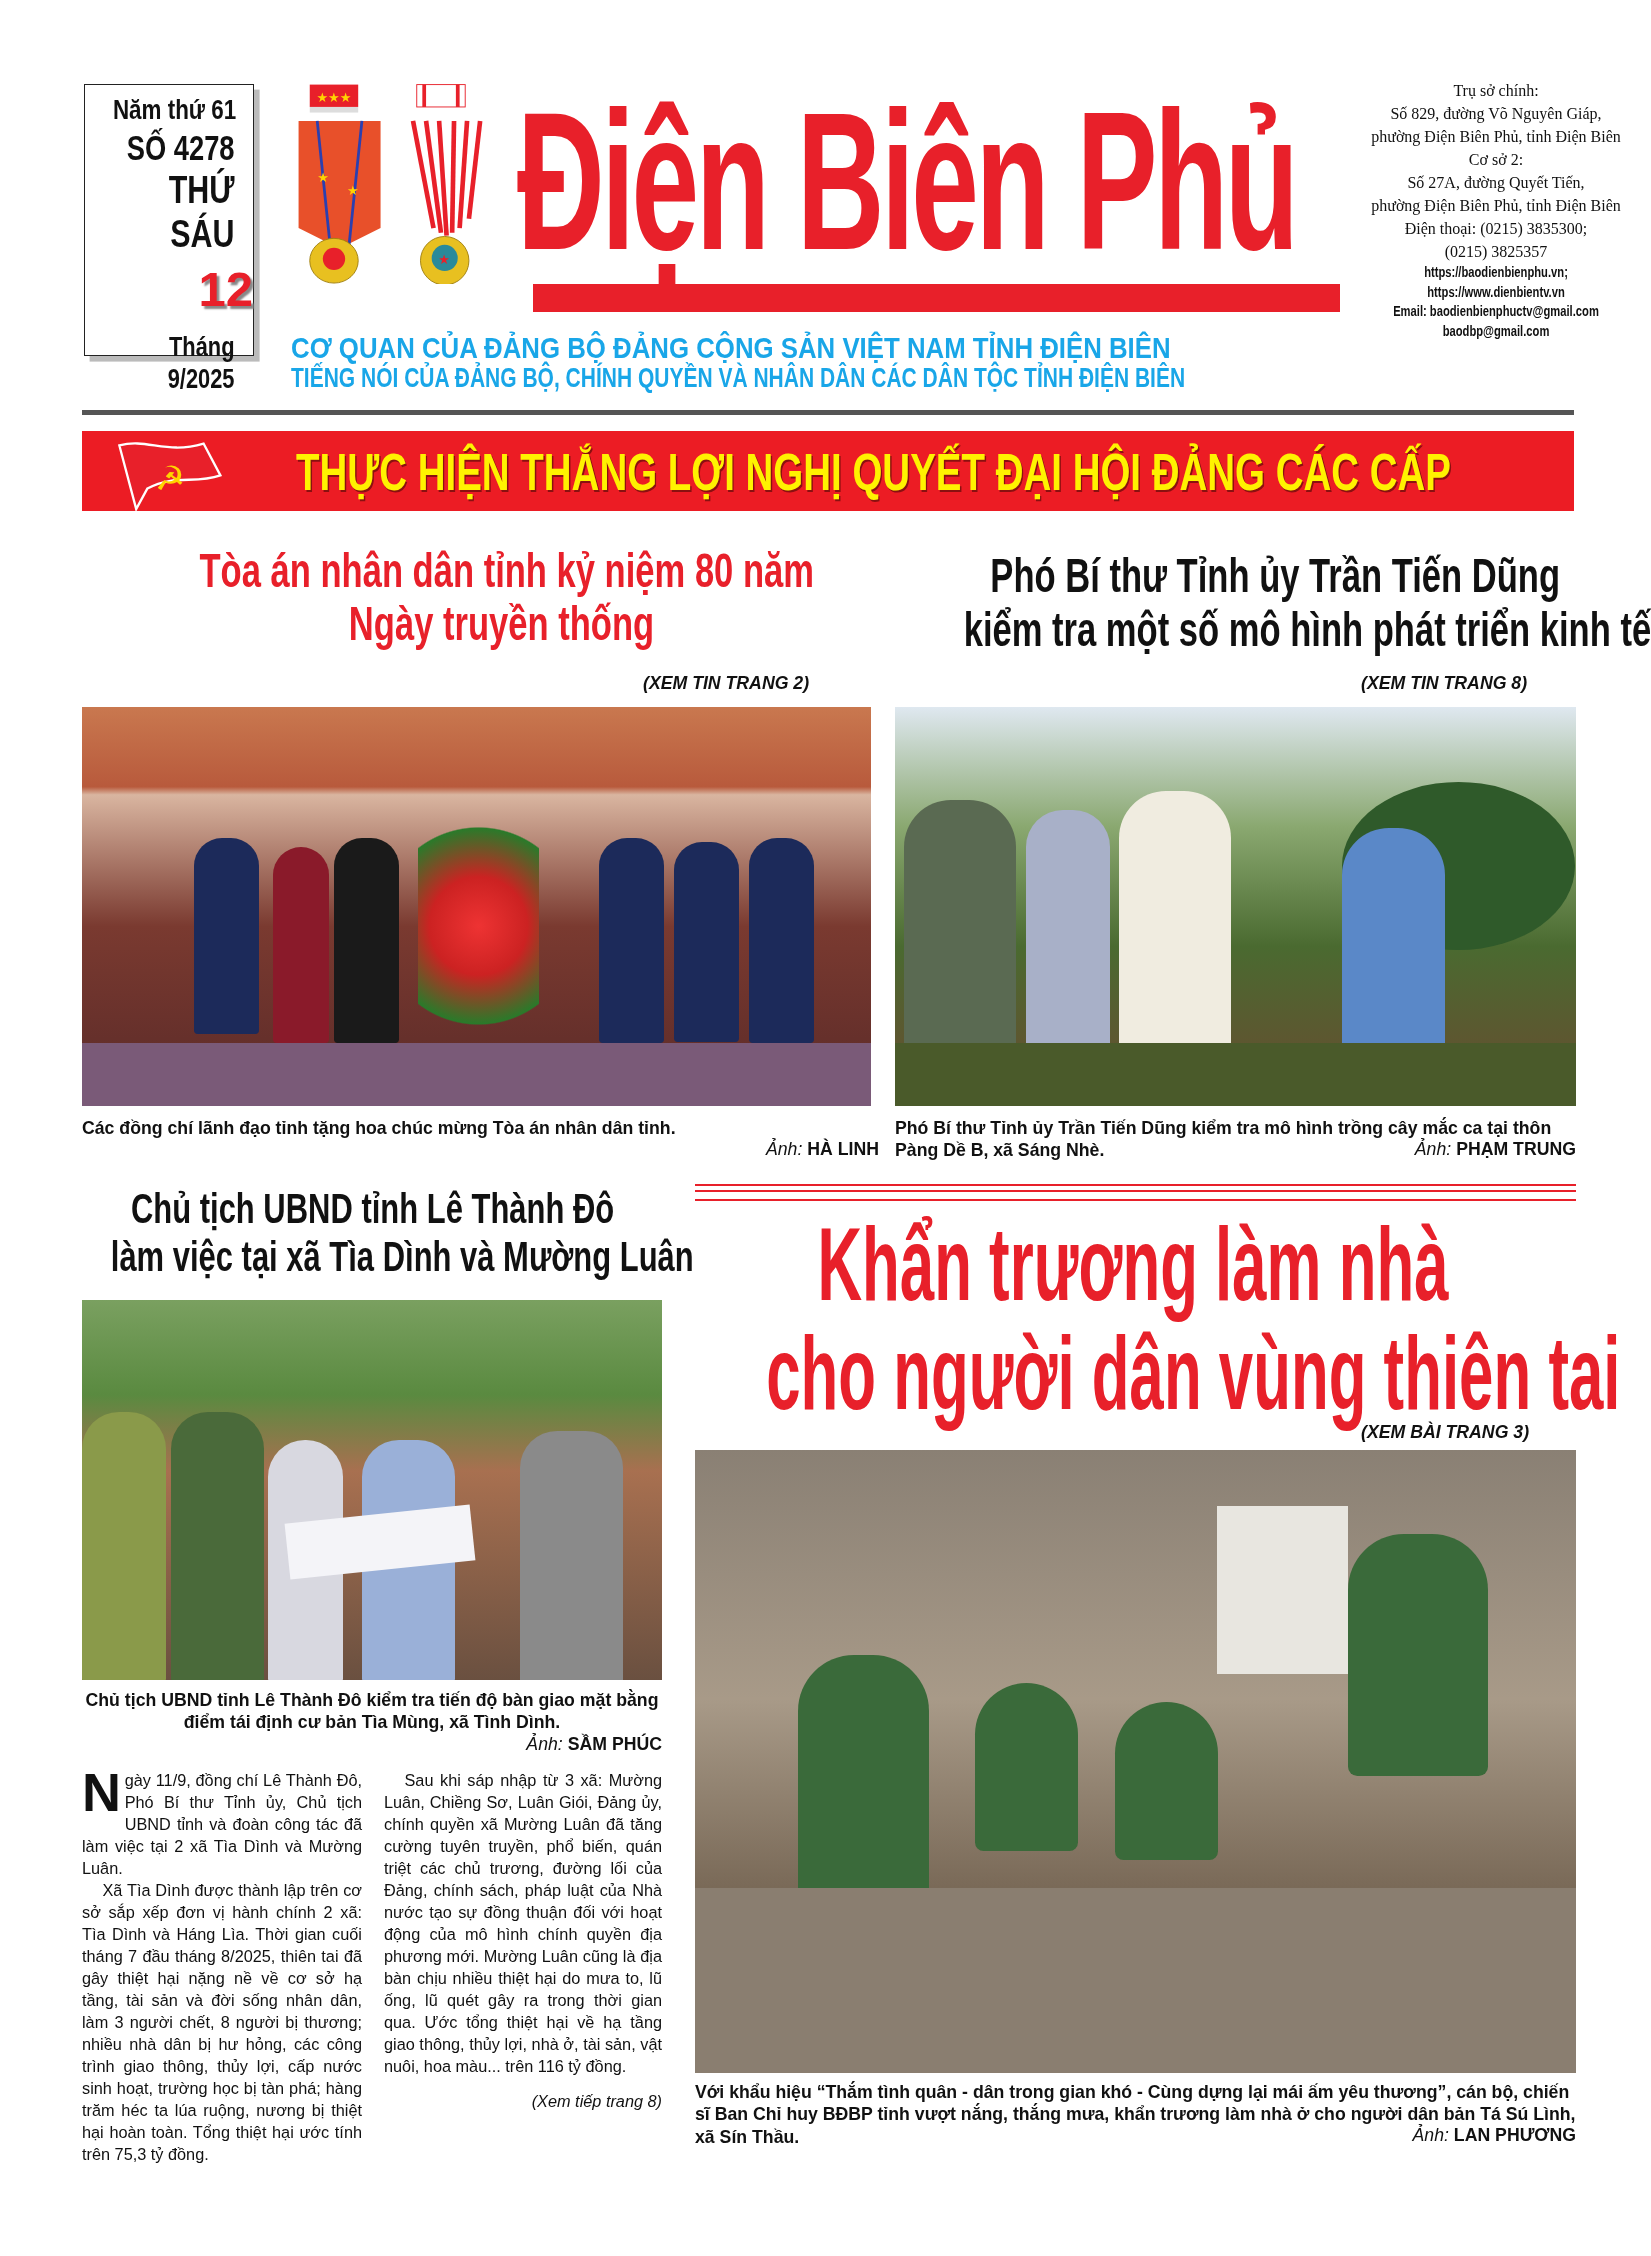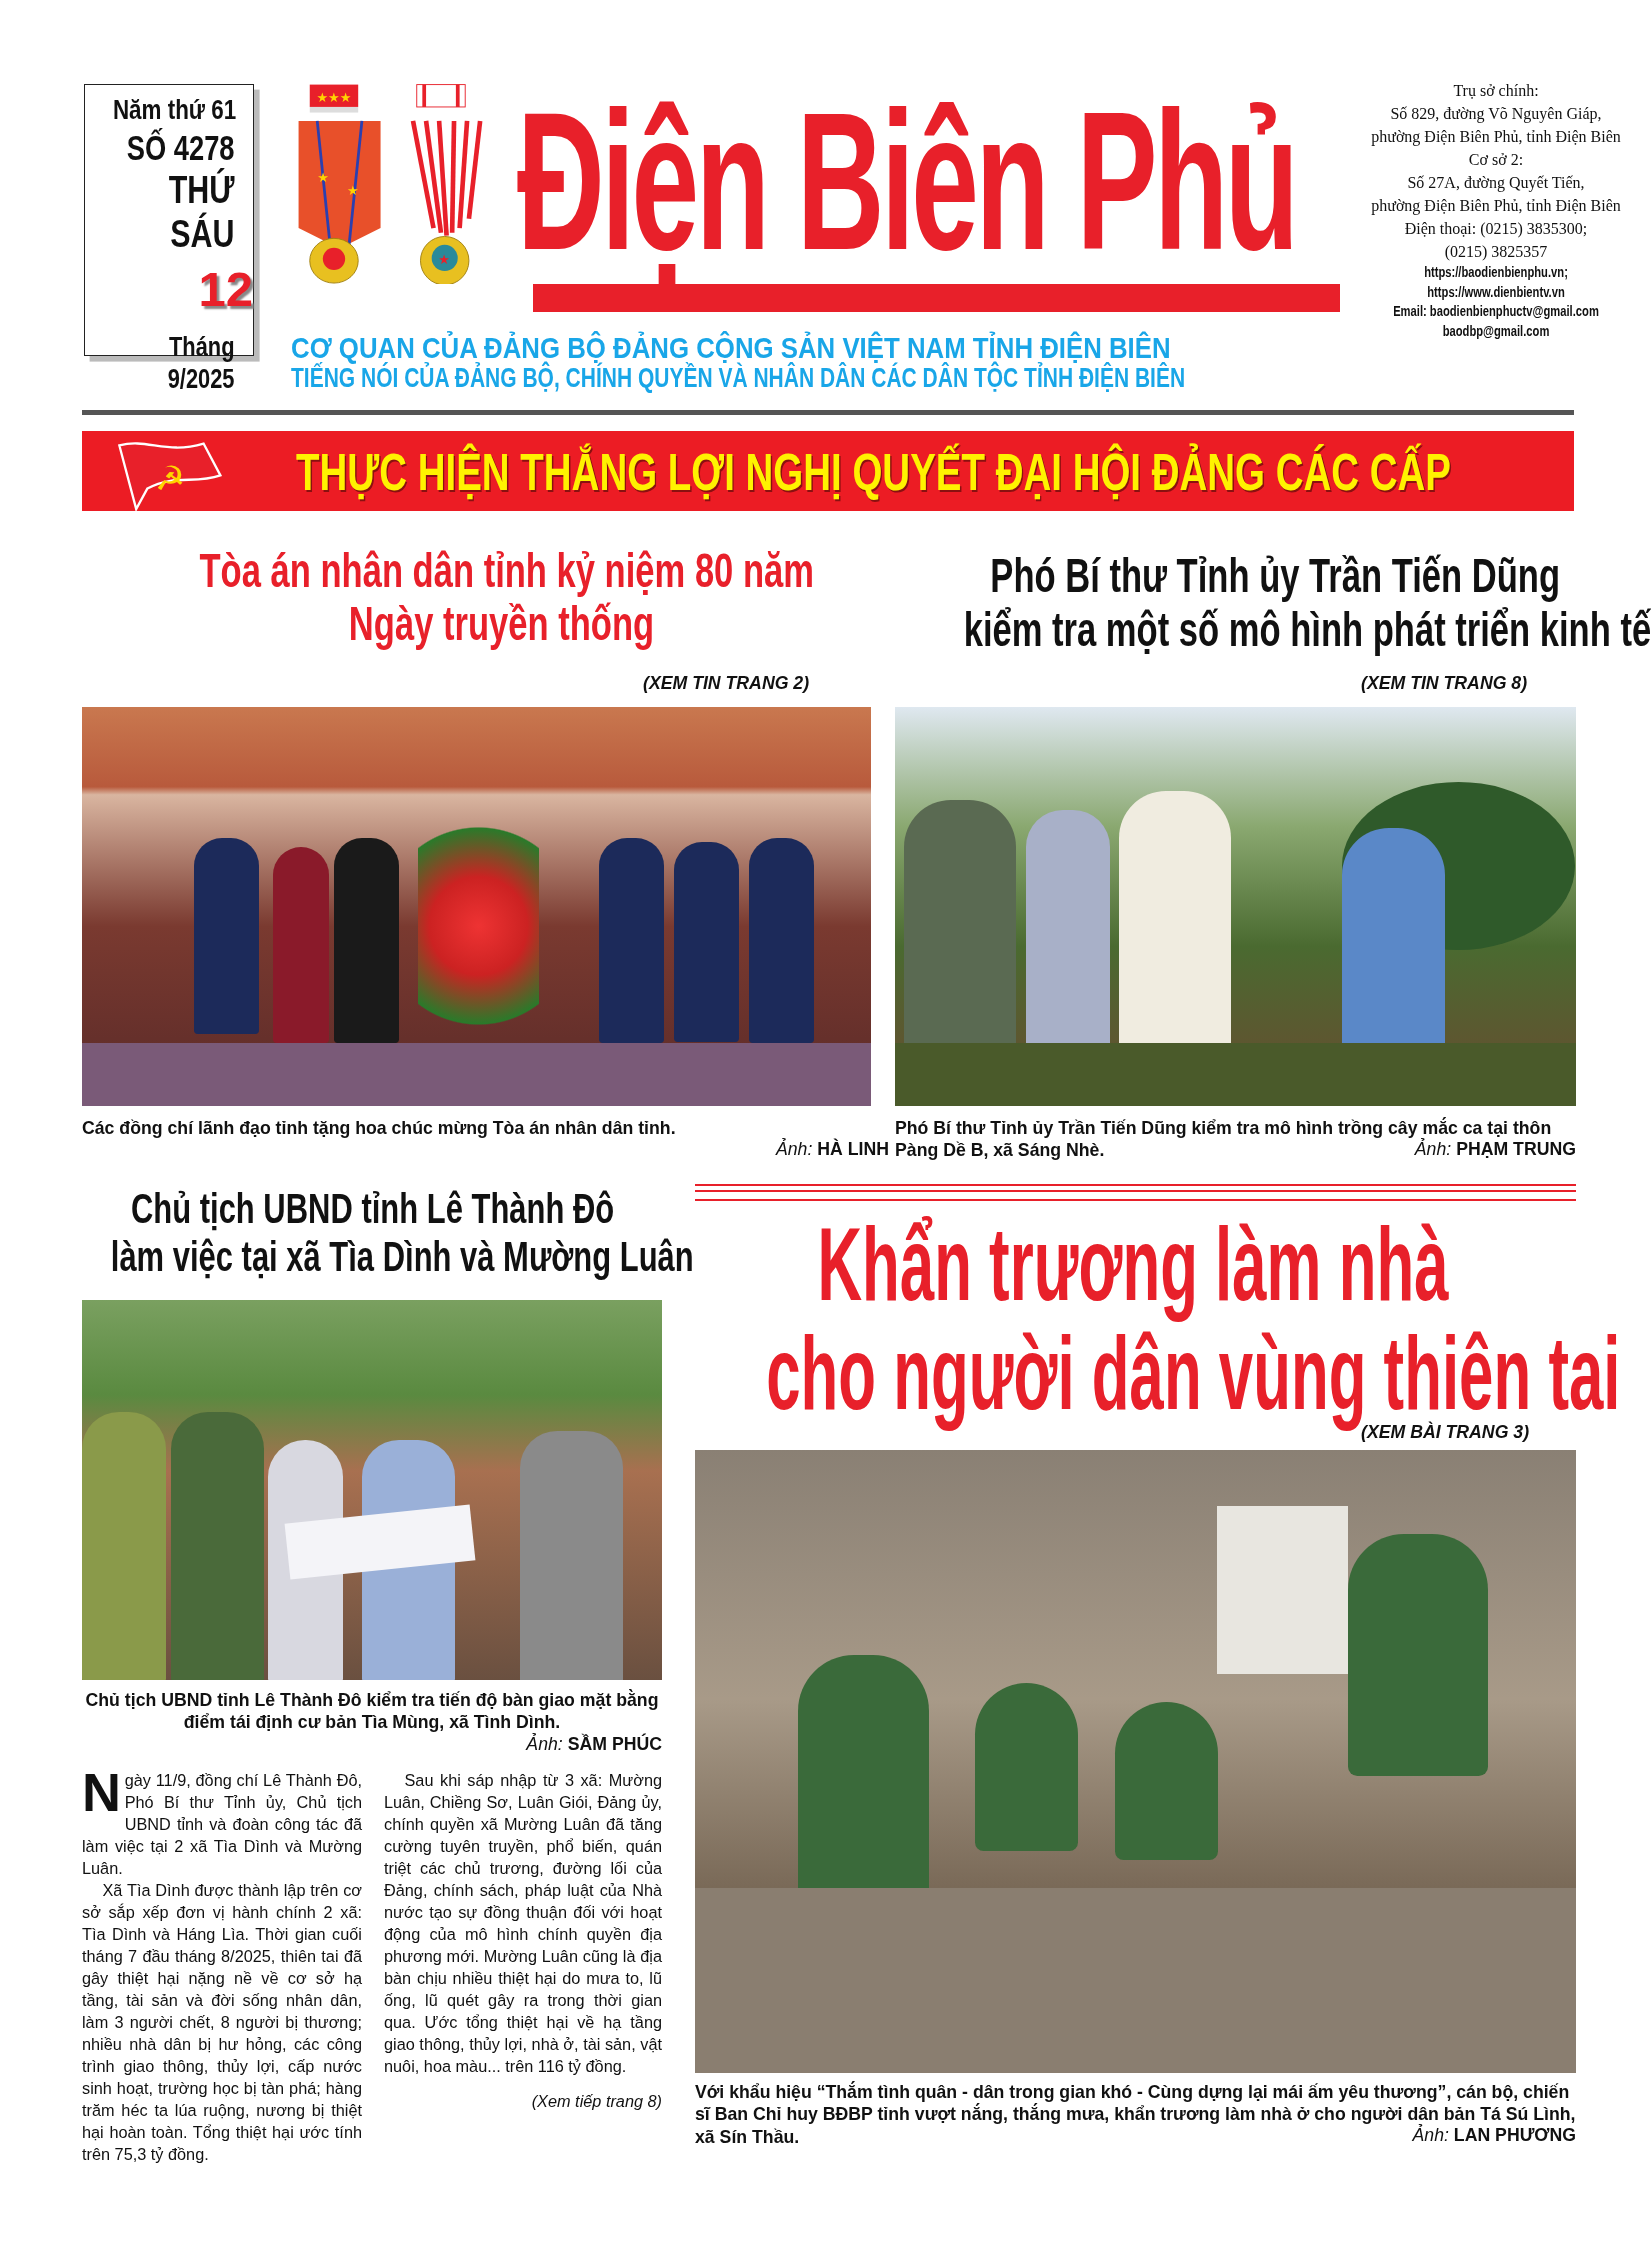--- a/index.html
+++ b/index.html
@@ -126,21 +126,21 @@
   <div style="position:absolute;left:112px;top:131px;width:65px;height:196px;background:#1c2a5a;border-radius:28px 28px 3.7px 3.7px;"></div>
   <div style="position:absolute;left:191px;top:140px;width:56px;height:196px;background:#8a1a2a;border-radius:28px 28px 3.7px 3.7px;"></div>
   <div style="position:absolute;left:252px;top:131px;width:65px;height:205px;background:#1a1a1a;border-radius:28px 28px 3.7px 3.7px;"></div>
   <div style="position:absolute;left:336px;top:93px;width:121px;height:252px;background:radial-gradient(circle,#e33 0%,#c22 35%,#2a7a2a 70%,transparent 71%);"></div>
   <div style="position:absolute;left:517px;top:131px;width:65px;height:205px;background:#1c2a5a;border-radius:28px 28px 3.7px 3.7px;"></div>
   <div style="position:absolute;left:592px;top:135px;width:65px;height:200px;background:#1c2a5a;border-radius:28px 28px 3.7px 3.7px;"></div>
   <div style="position:absolute;left:667px;top:131px;width:65px;height:205px;background:#1c2a5a;border-radius:28px 28px 3.7px 3.7px;"></div>
   <div style="position:absolute;left:0;top:336px;width:789px;height:63px;background:#7a5a78;"></div>
 </div>
 <div class="abs caption" style="left:82px;top:1117px;width:789px;">Các đồng chí lãnh đạo tỉnh tặng hoa chúc mừng Tòa án nhân dân tỉnh.</div>
-<div class="abs credit" style="left:100px;top:1139px;width:789px;"><i>Ảnh:</i> <b>HÀ LINH</b></div>
+<div class="abs credit" style="left:90px;top:1139px;width:789px;"><i>Ảnh:</i> <b>HÀ LINH</b></div>
 
 <div class="abs head-black cond" style="left:895px;top:550px;width:681px;font-size:48px;line-height:52px;transform:scaleX(.72);transform-origin:center top;">Phó Bí thư Tỉnh ủy Trần Tiến Dũng</div>
 <div class="abs head-black cond" style="left:858px;top:604px;width:755px;font-size:48px;line-height:52px;transform:scaleX(.72);transform-origin:center top;">kiểm tra một số mô hình phát triển kinh tế</div>
 <div class="abs xem" style="left:1361px;top:673px;">(XEM TIN TRANG 8)</div>
 
 <div class="abs photo" style="left:895px;top:707px;width:681px;height:399px;background:linear-gradient(180deg,#dfe8f0 0%,#8aa870 30%,#4a6a30 60%,#6a4a30 100%);">
   <div style="position:absolute;left:9.3px;top:93px;width:112px;height:270px;background:#5a6a52;border-radius:47px 47px 3.7px 3.7px;"></div>
   <div style="position:absolute;left:131px;top:103px;width:84px;height:261px;background:#a8b0c8;border-radius:37px 37px 3.7px 3.7px;"></div>
   <div style="position:absolute;left:224px;top:84px;width:112px;height:280px;background:#f0ece0;border-radius:47px 47px 3.7px 3.7px;"></div>
   <div style="position:absolute;left:447px;top:75px;width:233px;height:168px;background:#2f5a2a;border-radius:50%;"></div>

